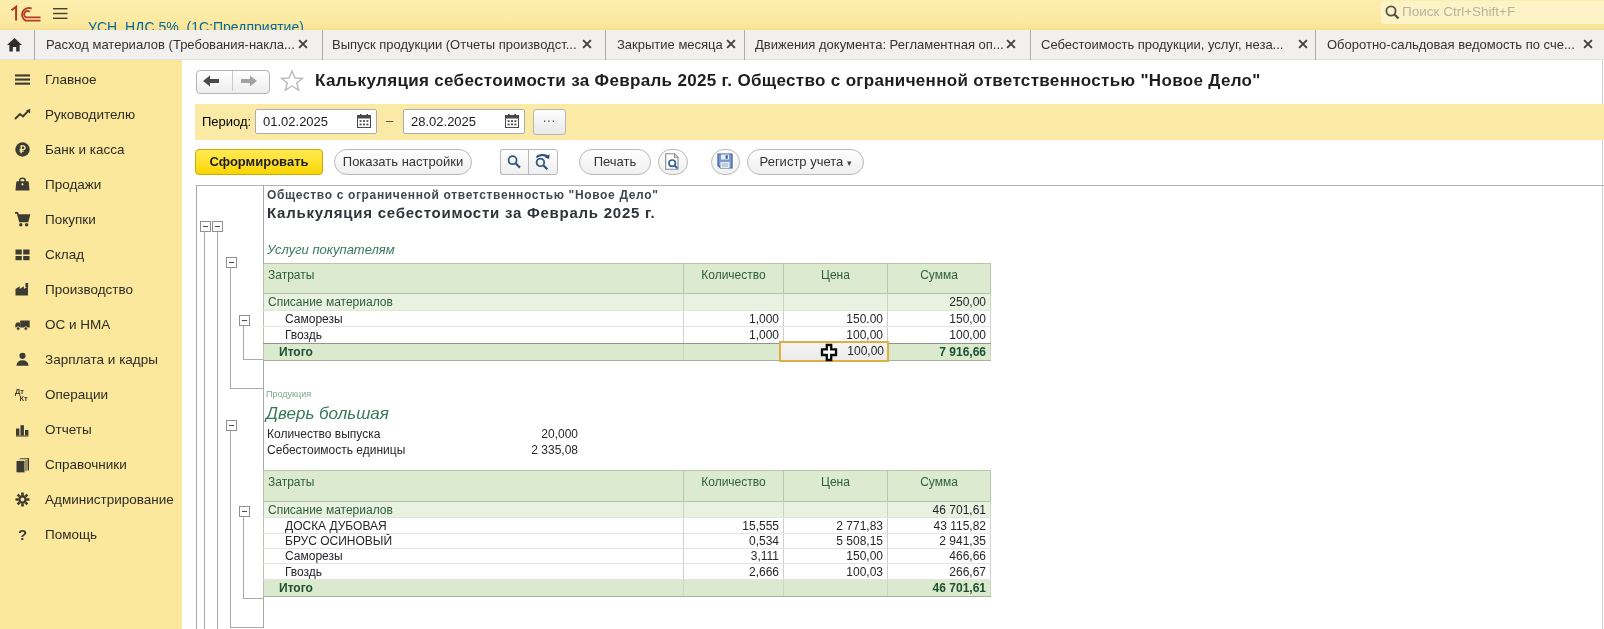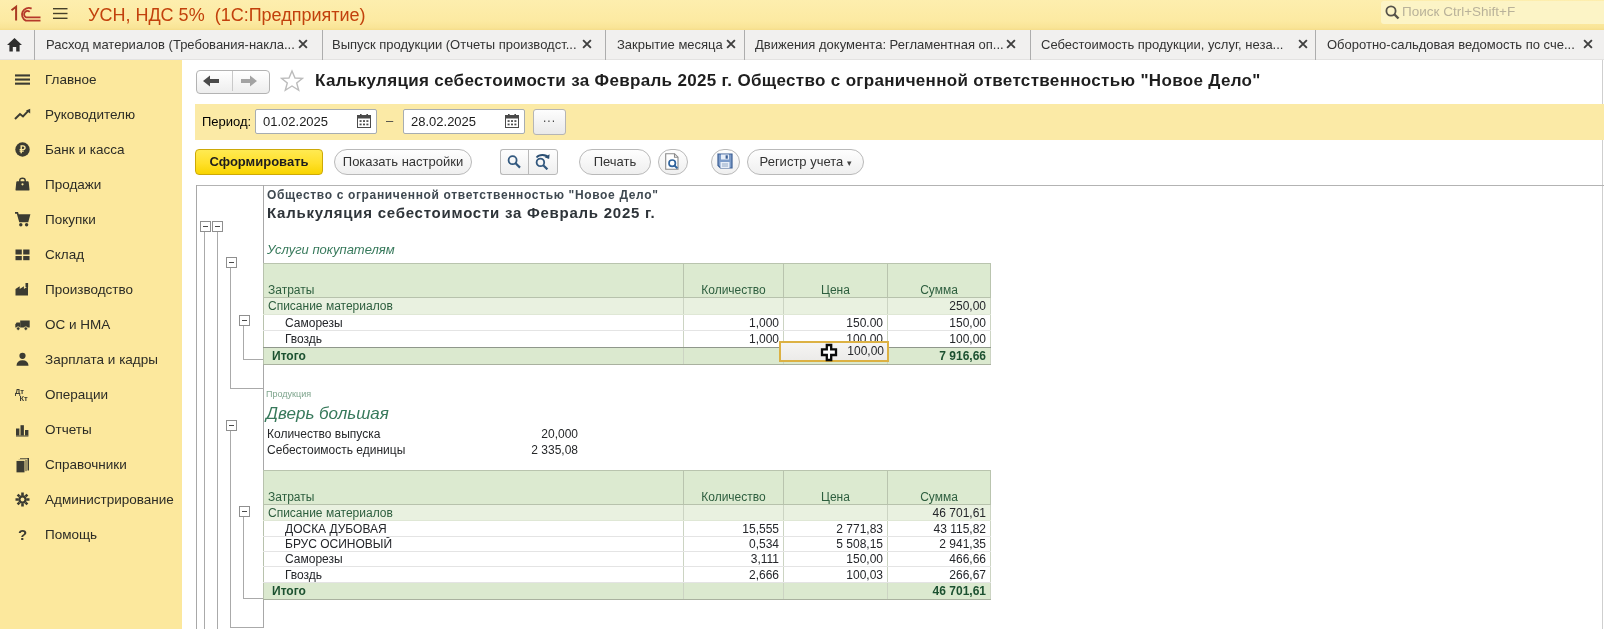--- a/index.html
+++ b/index.html
@@ -2,21 +2,21 @@
 <html><head>
 <meta charset="utf-8">
 <style>
 html,body{margin:0;padding:0;}
 body{width:1604px;height:629px;position:relative;overflow:hidden;
   font-family:"Liberation Sans",sans-serif;background:#fff;}
 .abs{position:absolute;}
 
 #topbar{left:0;top:0;width:1604px;height:30px;
   background:linear-gradient(180deg,#fdeeae 0%,#fcEAa2 70%,#f9e496 93%,#f5DD8a 100%);}
-#apptitle{left:88px;top:5px;font-size:18px;color:#c2410c;}
+#apptitle{left:88px;top:19px;font-size:14px;color:#0369a1;}
 #searchbox{left:1381px;top:1px;width:223px;height:23px;background:#fcf4c6;border-radius:3px 0 0 3px;}
 #searchtext{left:1402px;top:4px;font-size:13.5px;color:#b9b29a;}
 
 #tabbar{left:0;top:30px;width:1604px;height:30px;background:#f1f0ef;border-bottom:1px solid #e3e2e1;box-sizing:border-box;}
 .tabsep{top:30px;width:1px;height:30px;background:#adadad;}
 .tabtext{top:37px;font-size:13px;color:#333;white-space:nowrap;overflow:hidden;text-overflow:ellipsis;}
 .tabx{top:39px;width:10px;height:10px;}
 
 #sidebar{left:0;top:60px;width:182px;height:569px;background:#fce89d;}
 .sbitem{left:0;width:218px;height:35px;}
@@ -44,30 +44,30 @@
   font-size:13px;font-weight:bold;color:#1d1d1d;text-align:center;line-height:24px;}
 
 .hline{background:#aaa;height:1px;}
 .vline{background:#aaa;width:1px;}
 .treebox{width:9px;height:9px;border:1px solid #8f8f8f;background:#fff;}
 .treebox::after{content:"";position:absolute;left:2px;top:4px;width:5px;height:1px;background:#4a4a4a;}
 .rt{white-space:nowrap;}
 table.rep{border-collapse:collapse;table-layout:fixed;font-size:12px;color:#24262a;}
 table.rep td{overflow:hidden;white-space:nowrap;padding:0;border-right:1px solid #ccd4c3;vertical-align:middle;}
 table.rep td:first-child{border-left:1px solid #b8c2ad;}
-table.rep tr.hdr td{background:#dcead0;color:#2d5e3e;border-top:1px solid #b9c4ae;border-bottom:1px solid #b7c2ac;border-right:1px solid #b9c4ae;vertical-align:top;padding-top:19px;}
+table.rep tr.hdr td{background:#dcead0;color:#2d5e3e;border-top:1px solid #b9c4ae;border-bottom:1px solid #b7c2ac;border-right:1px solid #b9c4ae;vertical-align:top;padding-top:4px;}
 table.rep tr.hdr td.c1{padding-left:4px;}
 table.rep td.cc{text-align:center;}
 table.rep tr.grn td{background:#e9f1e0;border-bottom:1px solid #dfe7d5;}
 table.rep tr.grn td.c1{color:#2d5e3e;padding-left:4px;}
 table.rep tr.wht td{background:#fff;border-bottom:1px solid #e4e4e4;}
 table.rep td.c2{padding-left:21px;}
 table.rep tr.pretot td{border-bottom:1px solid #8f978b;}
 table.rep tr.tot td{background:#dbe9cf;border-top:1px solid #8f978b;border-bottom:1px solid #a9b19f;font-weight:bold;color:#1c5130;}
-table.rep tr.tot td.c1{padding-left:8px;}
+table.rep tr.tot td.c1{padding-left:15px;}
 table.rep td.num{text-align:right;padding-right:4px;}
 table.rep tr.tot td.num{color:#1c5130;}
 </style>
 </head>
 <body>
 
 <div id="topbar" class="abs"></div>
 <svg class="abs" style="left:10px;top:4px" width="34" height="18" viewBox="0 0 34 18">
   <path d="M1.5 6.3 L6.1 2.7 L6.1 16.4" fill="none" stroke="#a93a22" stroke-width="2"></path>
   <path d="M21.6 4.6 A6.6 6.6 0 1 0 15.8 16.6 L30.5 16.6" fill="none" stroke="#b5392a" stroke-width="1.9"></path>

